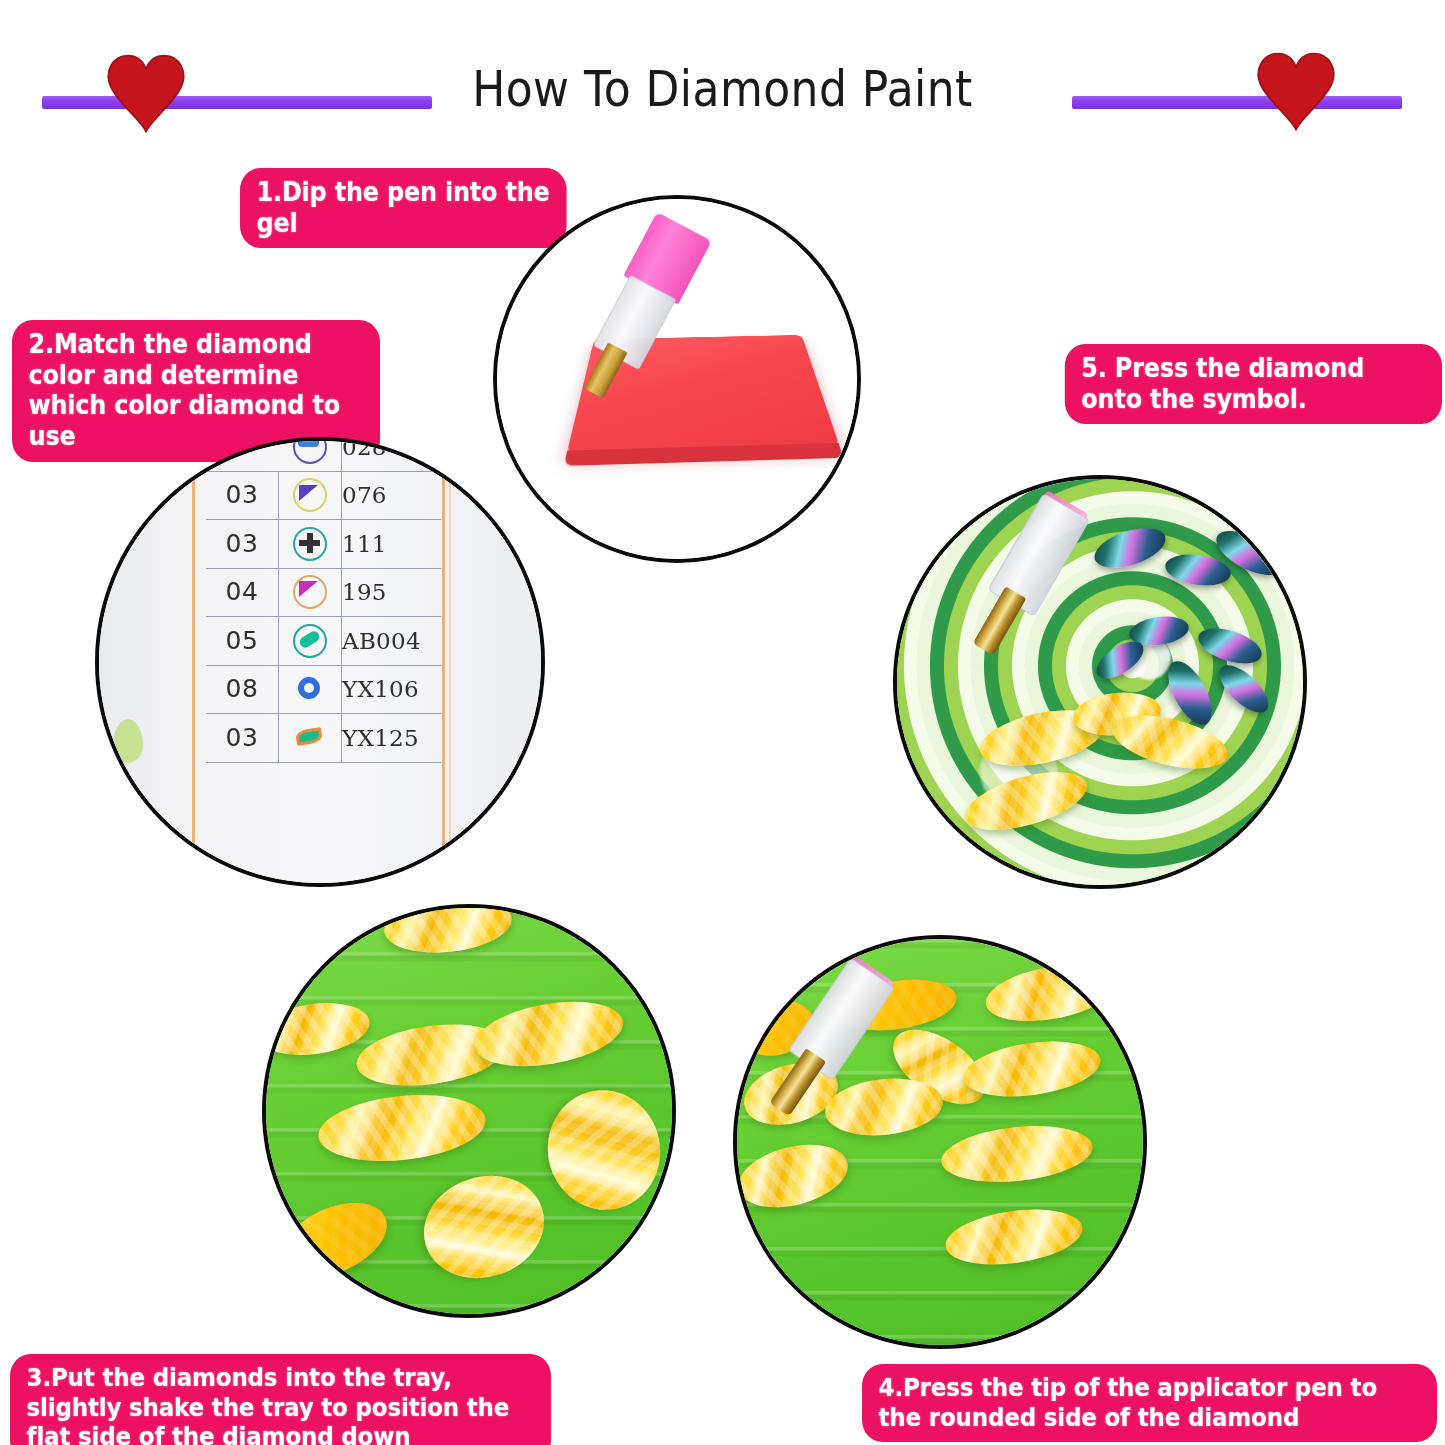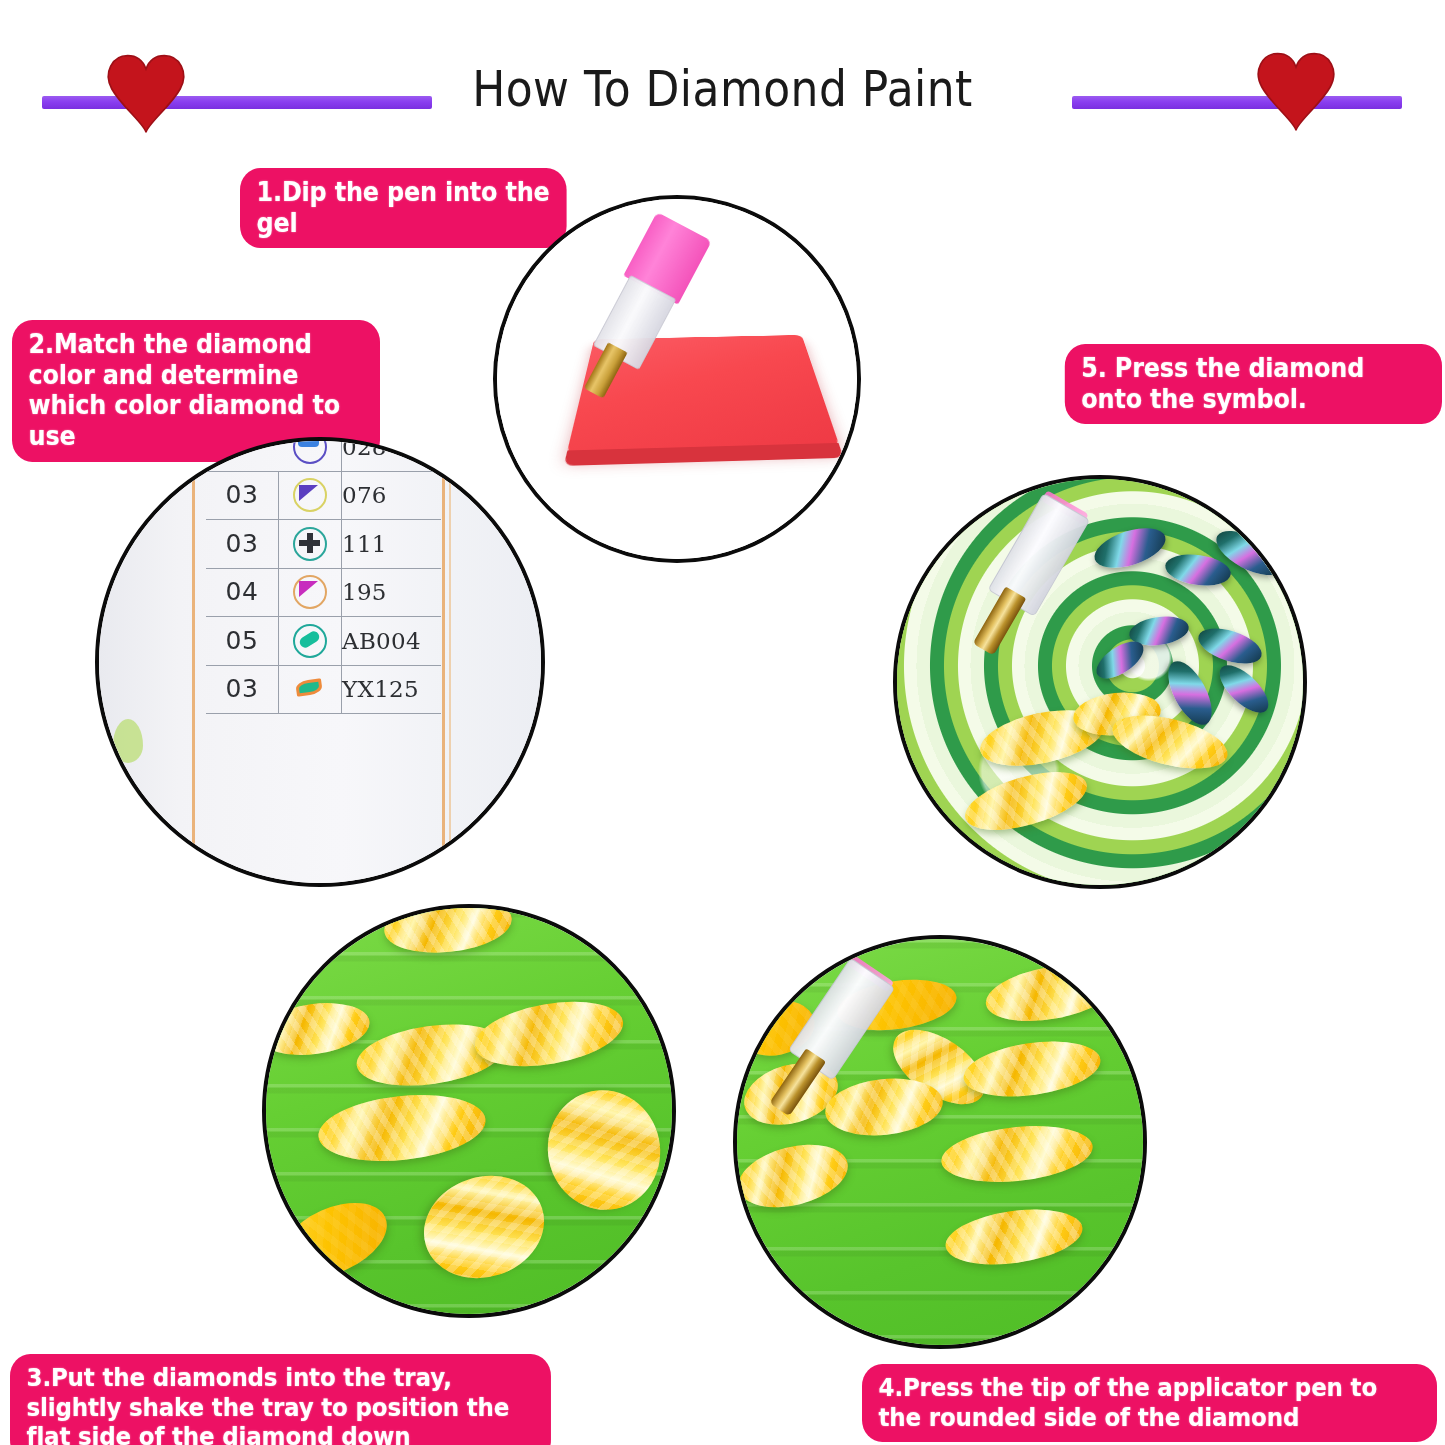--- a/index.html
+++ b/index.html
@@ -273,20 +273,29 @@
             <div class="c-num">195</div>
           </div>
           <div class="chart-row">
             <div class="c-code">05</div>
             <div class="c-sym">
               <div class="sym" style="border: 2.5px solid rgb(31, 168, 154);">
                 <div style="position: absolute; left: 4px; top: 8px; width: 21px; height: 11px; background: rgb(23, 190, 156); border-radius: 6px; transform: rotate(-32deg);"></div>
               </div>
             </div>
             <div class="c-num">AB004</div>
+          </div>
+          <div class="chart-row">
+            <div class="c-code">08</div>
+            <div class="c-sym">
+              <div class="sym" style="border: 2.5px solid transparent;">
+                <div style="position: absolute; left: 3px; top: 3px; width: 22px; height: 22px; border: 6px solid rgb(47, 111, 224); border-radius: 50%; box-sizing: border-box;"></div>
+              </div>
+            </div>
+            <div class="c-num">YX106</div>
           </div>
           <div class="chart-row">
             <div class="c-code">03</div>
             <div class="c-sym">
               <div class="sym" style="border: 2.5px solid transparent;">
                 <div style="position: absolute; left: 1px; top: 6px; width: 26px; height: 15px; background: rgb(31, 185, 140); border: 3px solid rgb(238, 139, 60); border-radius: 50% 8%; transform: rotate(-8deg); box-sizing: border-box;"></div>
               </div>
             </div>
             <div class="c-num">YX125</div>
           </div>

